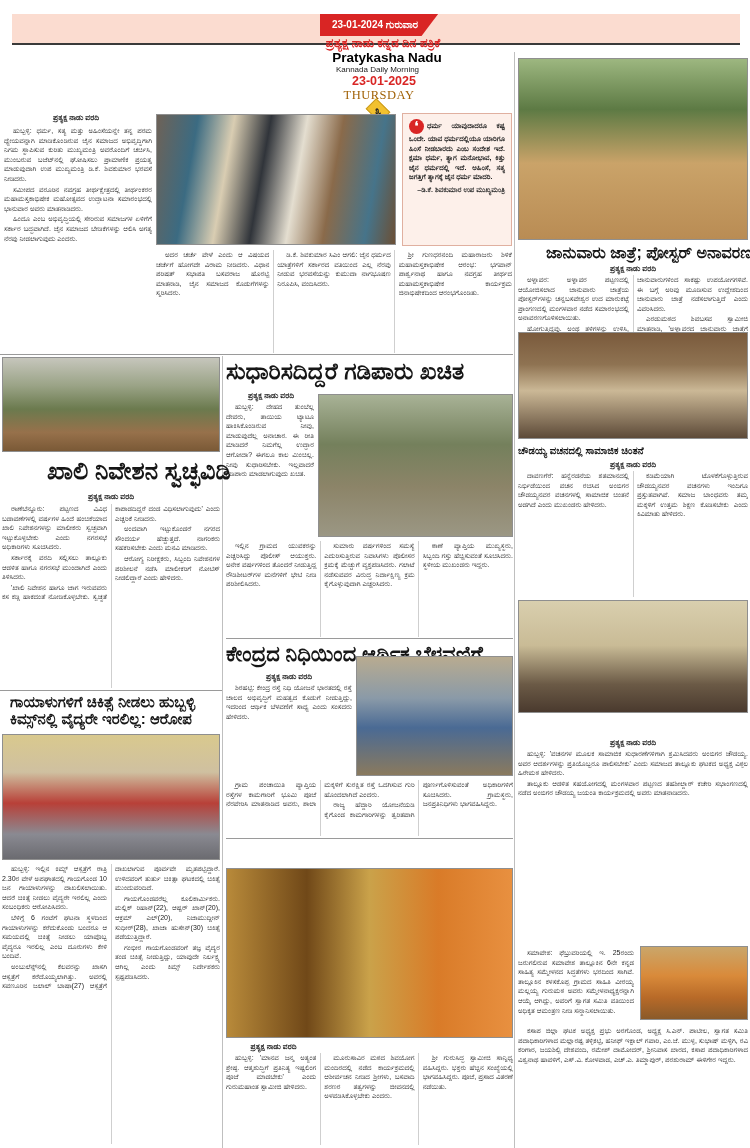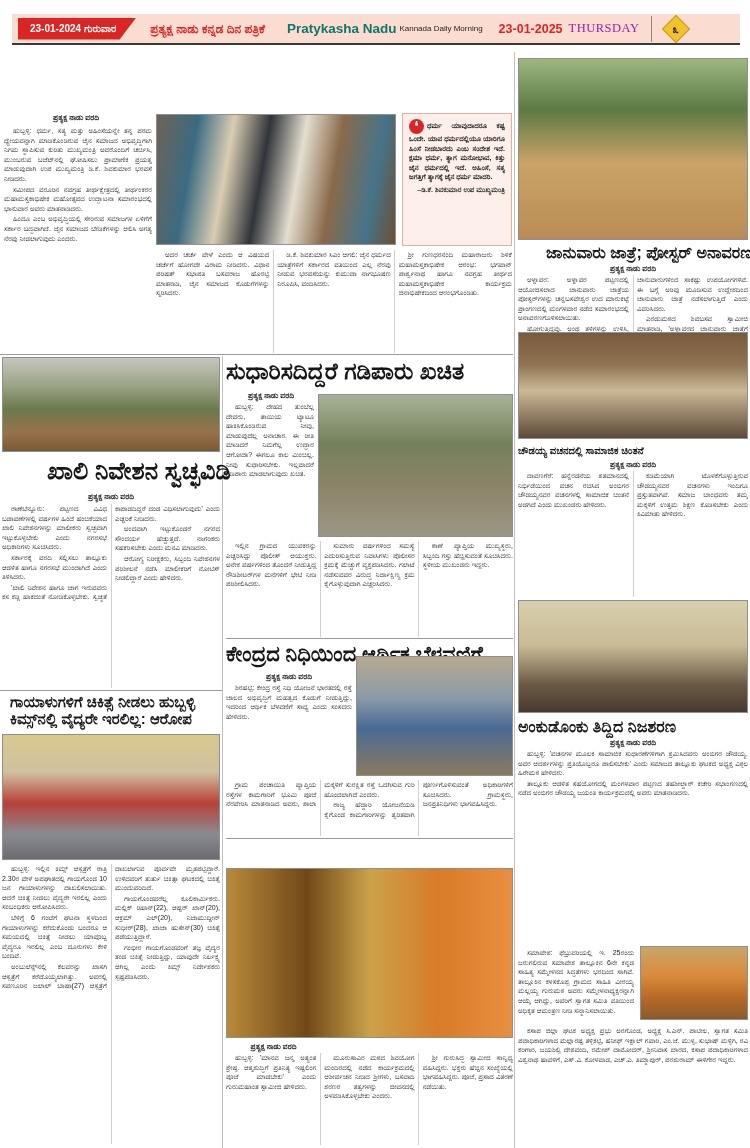--- a/index.html
+++ b/index.html
@@ -2,39 +2,39 @@
 <html><head>
 <meta charset="utf-8">
 <style>
   * { margin:0; padding:0; box-sizing:border-box; }
   html,body { background:#e8e8e4; }
   body { font-family:"Liberation Sans", sans-serif; }
   #page {
     position:relative; width:750px; height:1148px; margin:0 auto;
     background:#ffffff; overflow:hidden; color:#1a1a1a;
   }
-  .abs { position:absolute; }
+  .abs { position:absolute;flex-direction:column; }
 
   
   #masthead {
     left:12px; top:14px; width:728px; height:31px;
     background:#fbdcd0; border-bottom:2px solid #3a3a3a;
     display:flex; align-items:center;
   }
   .ribbon {
     background:#d92524; color:#fff; font-weight:bold; font-size:10px;
     height:22px; line-height:22px; padding:0 20px 0 12px; margin-left:6px;
     clip-path:polygon(0 0,100% 0,86% 100%,0 100%);
     white-space:nowrap;
   }
   .tagline { color:#d92524; font-weight:bold; font-size:12px; margin-left:14px; white-space:nowrap; }
-  .papername { color:#0f766e; font-weight:bold; font-size:13.5px; margin-left:22px; white-space:nowrap; }
+  .papername { color:#000000; font-weight:bold; font-size:13.5px; margin-left:22px; white-space:nowrap; }
   .papersub { color:#222; font-weight:normal; font-size:8px; margin-left:3px; }
   .rdate { color:#d92524; font-weight:bold; font-size:12.5px; margin-left:16px; white-space:nowrap; }
-  .rday  { color:#a21caf; font-family:"Liberation Serif", serif; font-size:12.5px; margin-left:6px; letter-spacing:.5px; }
+  .rday  { color:#a16207; font-family:"Liberation Serif", serif; font-size:12.5px; margin-left:6px; letter-spacing:.5px; }
   .mast-vrule { width:1px; height:26px; background:#8a8a8a; margin-left:12px; }
   .diamond {
     width:20px; height:20px; background:#f2c12e; border:1px solid #c89a20;
     transform:rotate(45deg); margin:0 10px 0 14px;
     display:flex; align-items:center; justify-content:center;
   }
   .diamond span { transform:rotate(-45deg); font-weight:bold; font-size:11px; color:#222; }
 
   
   .kicker { font-size:12.5px; font-weight:bold; color:#111; }
@@ -189,21 +189,20 @@
 
   <div class="abs hrule" style="left:226px; top:838px; width:287px;"></div>
   <div class="abs photo ph-temple" style="left:226px; top:868px; width:287px; height:170px;"></div>
   <div class="abs byline" style="left:226px; top:1042px; width:95px;">ಪ್ರತ್ಯಕ್ಷ ನಾಡು ವರದಿ</div>
   <div class="abs bodytxt cols3" style="left:226px; top:1053px; width:287px; height:92px;">
     <p>ಹುಬ್ಬಳ್ಳಿ: 'ಮಾನವ ಜನ್ಮ ಅತ್ಯಂತ ಶ್ರೇಷ್ಠ. ಆತ್ಮಶುದ್ಧಿಗೆ ಪ್ರತಿನಿತ್ಯ ಇಷ್ಟಲಿಂಗ ಪೂಜೆ ಮಾಡಬೇಕು' ಎಂದು ಗುರುಮಹಾಂತ ಸ್ವಾಮೀಜಿ ಹೇಳಿದರು.</p>
     <p>ಮೂರುಸಾವಿರ ಮಠದ ಶಿವಯೋಗ ಮಂದಿರದಲ್ಲಿ ನಡೆದ ಕಾರ್ಯಕ್ರಮದಲ್ಲಿ ಆಶೀರ್ವಚನ ನೀಡಿದ ಶ್ರೀಗಳು, ಬಸವಾದಿ ಶರಣರ ತತ್ವಗಳನ್ನು ಜೀವನದಲ್ಲಿ ಅಳವಡಿಸಿಕೊಳ್ಳಬೇಕು ಎಂದರು.</p>
     <p>ಶ್ರೀ ಗುರುಸಿದ್ಧ ಸ್ವಾಮೀಜಿ ಸಾನ್ನಿಧ್ಯ ವಹಿಸಿದ್ದರು. ಭಕ್ತರು ಹೆಚ್ಚಿನ ಸಂಖ್ಯೆಯಲ್ಲಿ ಭಾಗವಹಿಸಿದ್ದರು. ಪೂಜೆ, ಪ್ರಸಾದ ವಿತರಣೆ ನಡೆಯಿತು.</p>
   </div>
 
-  <div class="abs h2" style="left:518px; top:718px; width:230px; font-size:16px;">ಅಂಕುಡೊಂಕು ತಿದ್ದಿದ ನಿಜಶರಣ</div>
   <div class="abs byline" style="left:518px; top:738px; width:230px;">ಪ್ರತ್ಯಕ್ಷ ನಾಡು ವರದಿ</div>
   <div class="abs bodytxt" style="left:518px; top:749px; width:230px; height:196px;">
     <p>ಹುಬ್ಬಳ್ಳಿ: 'ವಚನಗಳ ಮೂಲಕ ಸಾಮಾಜಿಕ ಸುಧಾರಣೆಗಳಿಗಾಗಿ ಶ್ರಮಿಸಿದವರು ಅಂಬಿಗರ ಚೌಡಯ್ಯ. ಅವರ ಆದರ್ಶಗಳನ್ನು ಪ್ರತಿಯೊಬ್ಬರೂ ಪಾಲಿಸಬೇಕು' ಎಂದು ಸಮಾಜದ ತಾಲ್ಲೂಕು ಘಟಕದ ಅಧ್ಯಕ್ಷ ವಿಠ್ಠಲ ಹಿರೇಮಠ ಹೇಳಿದರು.</p>
     <p>ತಾಲ್ಲೂಕು ಆಡಳಿತ ಸಹಯೋಗದಲ್ಲಿ ಮಂಗಳವಾರ ಪಟ್ಟಣದ ತಹಶೀಲ್ದಾರ್ ಕಚೇರಿ ಸಭಾಂಗಣದಲ್ಲಿ ನಡೆದ ಅಂಬಿಗರ ಚೌಡಯ್ಯ ಜಯಂತಿ ಕಾರ್ಯಕ್ರಮದಲ್ಲಿ ಅವರು ಮಾತನಾಡಿದರು.</p>
   </div>
   <div class="abs photo ph-orange" style="left:640px; top:946px; width:108px; height:74px;"></div>
   <div class="abs bodytxt" style="left:518px; top:948px; width:116px; height:72px;">
     <p>ಸಮಾವೇಶ: ಫೆಬ್ರುವರಿಯಲ್ಲಿ ಇ. 25ರಂದು ಜರುಗಲಿರುವ ಸಮಾವೇಶ ತಾಲ್ಲೂಕಿನ 6ನೇ ಕನ್ನಡ ಸಾಹಿತ್ಯ ಸಮ್ಮೇಳನದ ಸಿದ್ಧತೆಗಳು ಭರದಿಂದ ಸಾಗಿವೆ. ತಾಲ್ಲೂಕಿನ ಕಳಸಕೊಪ್ಪ ಗ್ರಾಮದ ಸಾಹಿತಿ ವೀರಯ್ಯ ಮಲ್ಲಯ್ಯ ಗುರುಮಠ ಅವರು ಸಮ್ಮೇಳನಾಧ್ಯಕ್ಷರನ್ನಾಗಿ ಆಯ್ಕೆ ಆಗಿದ್ದು, ಅವರಿಗೆ ಸ್ವಾಗತ ಸಮಿತಿ ವತಿಯಿಂದ ಅಧಿಕೃತ ಆಮಂತ್ರಣ ನೀಡಿ ಸನ್ಮಾನಿಸಲಾಯಿತು.</p>
   </div>
   <div class="abs bodytxt" style="left:518px; top:1026px; width:230px; height:118px;">

